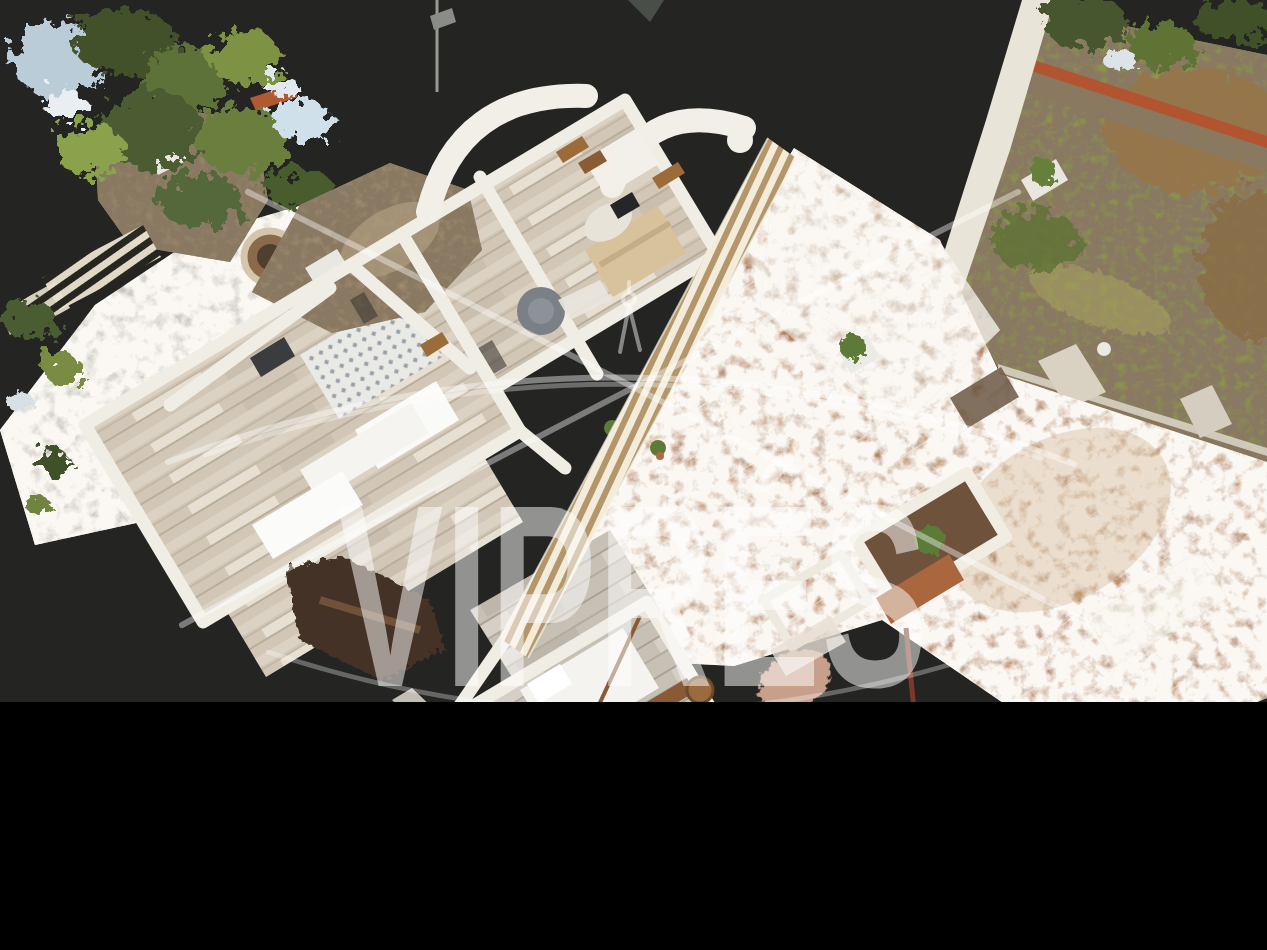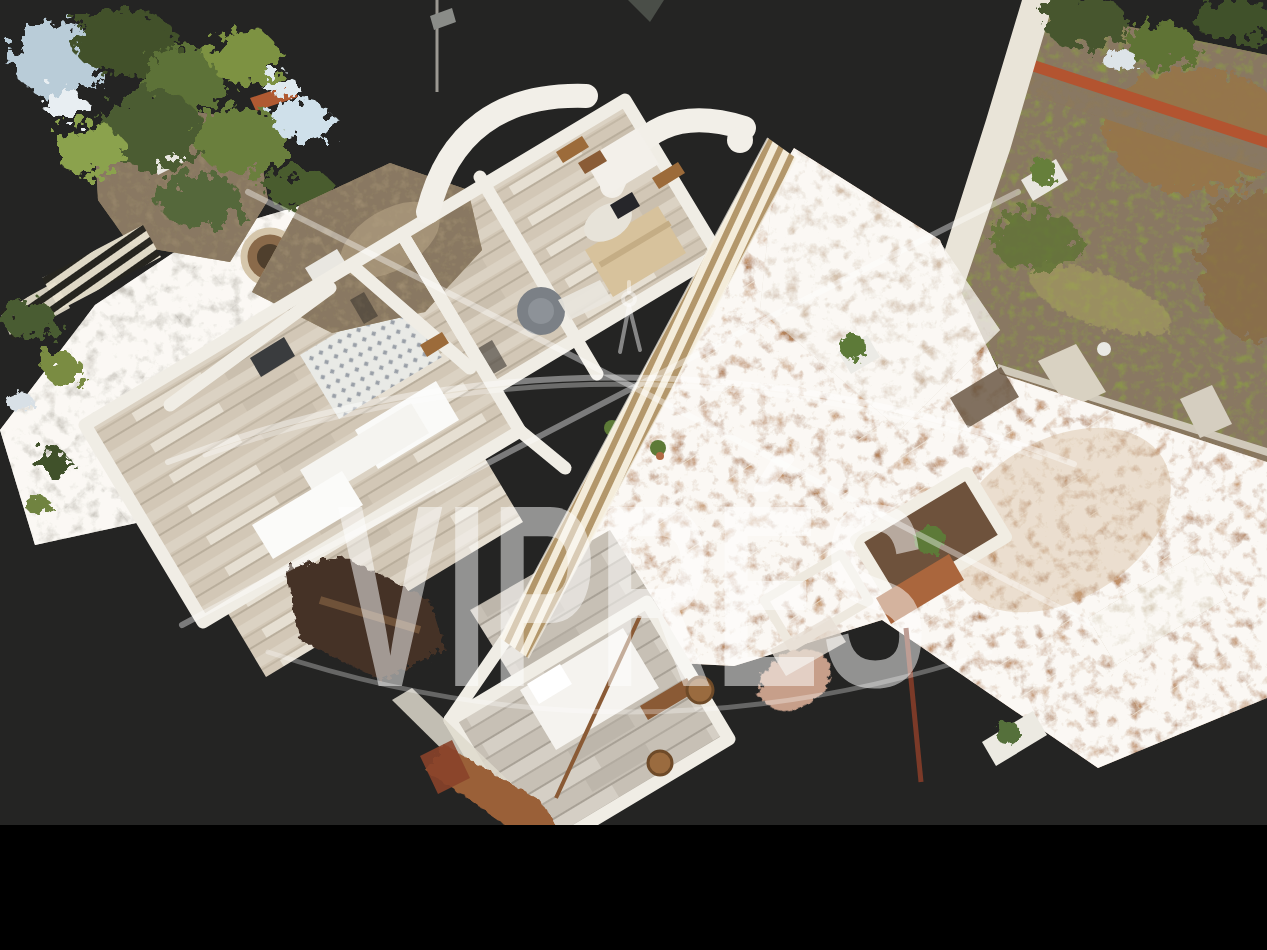--- a/index.html
+++ b/index.html
@@ -1,17 +1,17 @@
 <!DOCTYPE html>
 <html><head>
 <meta charset="utf-8">
 <style>
   html,body{margin:0;padding:0;background:#000;}
   .canvas{
-    position:relative;width:1267px;height:825px;overflow:hidden;
+    position:relative;width:1267px;height:702px;overflow:hidden;
     background:#242423;cursor:grab;
     font-family:"Liberation Sans","DejaVu Sans",sans-serif;
   }
   .canvas svg{position:absolute;left:0;top:0;display:block;}
   .wm-text{
     font-family:"Liberation Sans","DejaVu Sans",sans-serif;
     font-weight:bold;
     letter-spacing:2px;
   }
 </style>

